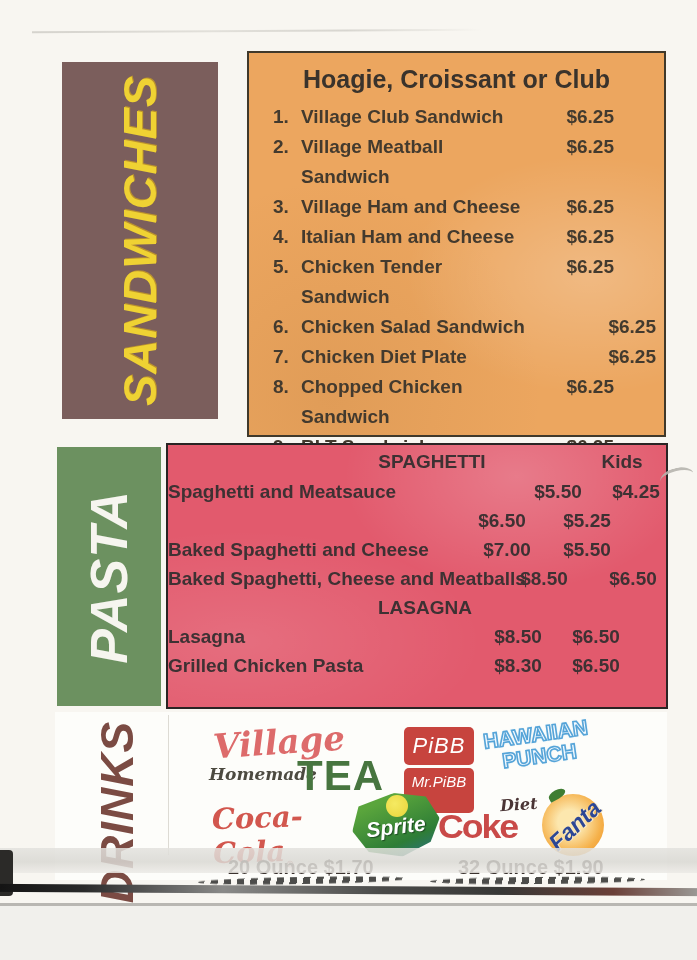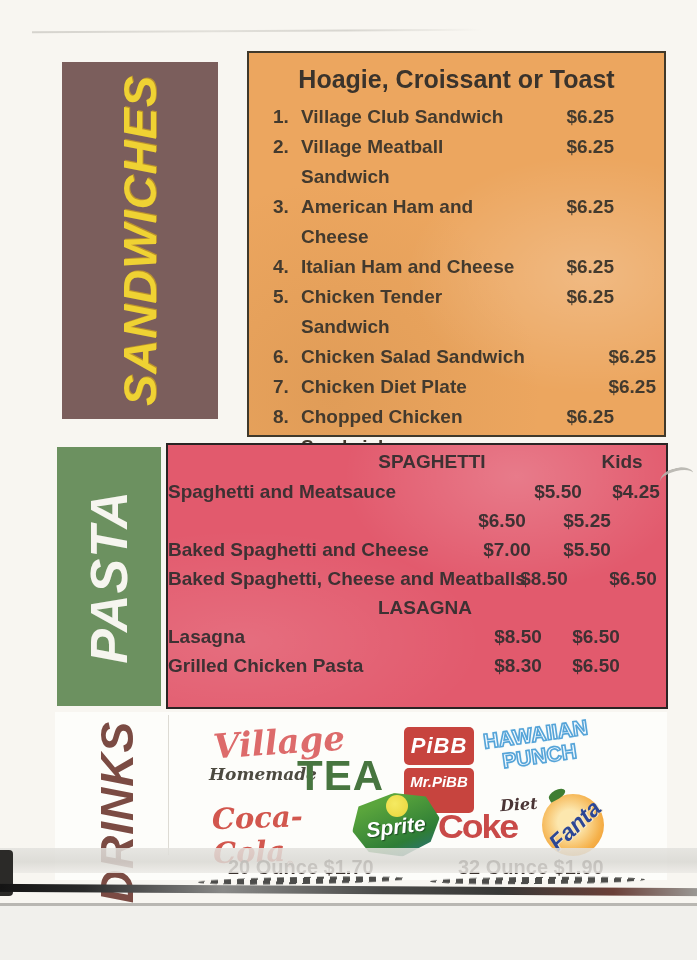--- a/index.html
+++ b/index.html
@@ -81,21 +81,21 @@
   .logo{position:absolute;}
   
   .village-tea{left:205px;top:726px;width:200px;height:72px;}
   .vt-script{position:absolute;left:8px;top:-4px;font-family:"DejaVu Serif","Liberation Serif",serif;
     font-style:italic;font-weight:bold;font-size:34px;color:#dd6b6b;transform:rotate(-4deg);}
   .vt-home{position:absolute;left:4px;top:38px;font-family:"DejaVu Serif","Liberation Serif",serif;
     font-style:italic;font-weight:bold;font-size:17px;color:#4c4a40;text-align:right;}
   .vt-tea{position:absolute;left:92px;top:26px;font-size:42px;font-weight:bold;color:#47753f;letter-spacing:1px;}
   
   .pibb{left:404px;top:727px;width:70px;height:70px;}
-  .pibb .box{background:#c7443e;color:#fff;font-weight:bold;font-style:italic;text-align:center;
+  .pibb .box{background:#c7443e;color:#fff;font-weight:normal;font-style:italic;text-align:center;
     border-radius:5px;}
   .pibb .t{height:38px;line-height:38px;font-size:22px;letter-spacing:1px;}
   .pibb .b{margin-top:3px;height:45px;line-height:27px;font-size:15px;}
   
   .hawaiian{left:486px;top:722px;width:110px;height:66px;transform:rotate(-8deg);
     color:#f4faff;font-weight:bold;-webkit-text-stroke:1.6px #55a4d8;
     text-shadow:0 0 2px rgba(85,164,216,.6);}
   .hp1{font-size:21px;letter-spacing:0px;}
   .hp2{font-size:21px;margin-left:16px;margin-top:-2px;}
   
@@ -140,35 +140,35 @@
 
   <div class="scan-top-line"></div>
 
   <div class="side-panel sand-side">
     <div class="vwrap">
         <div class="vtext">SANDWICHES</div>
       </div>
   </div>
 
   <div class="sand-panel">
-    <div class="sand-title">Hoagie, Croissant or Toast</div>
+    <div class="sand-title">Hoagie, Croissant or Club</div>
     <div class="s-rows">
       <div class="s-row">
         <span class="s-num">1.</span>
         <span class="s-name">Village Club Sandwich</span>
         <span class="s-price">$6.25</span>
       </div>
       <div class="s-row">
         <span class="s-num">2.</span>
         <span class="s-name">Village Meatball Sandwich</span>
         <span class="s-price">$6.25</span>
       </div>
       <div class="s-row">
         <span class="s-num">3.</span>
-        <span class="s-name">American Ham and Cheese</span>
+        <span class="s-name">Village Ham and Cheese</span>
         <span class="s-price">$6.25</span>
       </div>
       <div class="s-row">
         <span class="s-num">4.</span>
         <span class="s-name">Italian Ham and Cheese</span>
         <span class="s-price">$6.25</span>
       </div>
       <div class="s-row">
         <span class="s-num">5.</span>
         <span class="s-name">Chicken Tender Sandwich</span>

